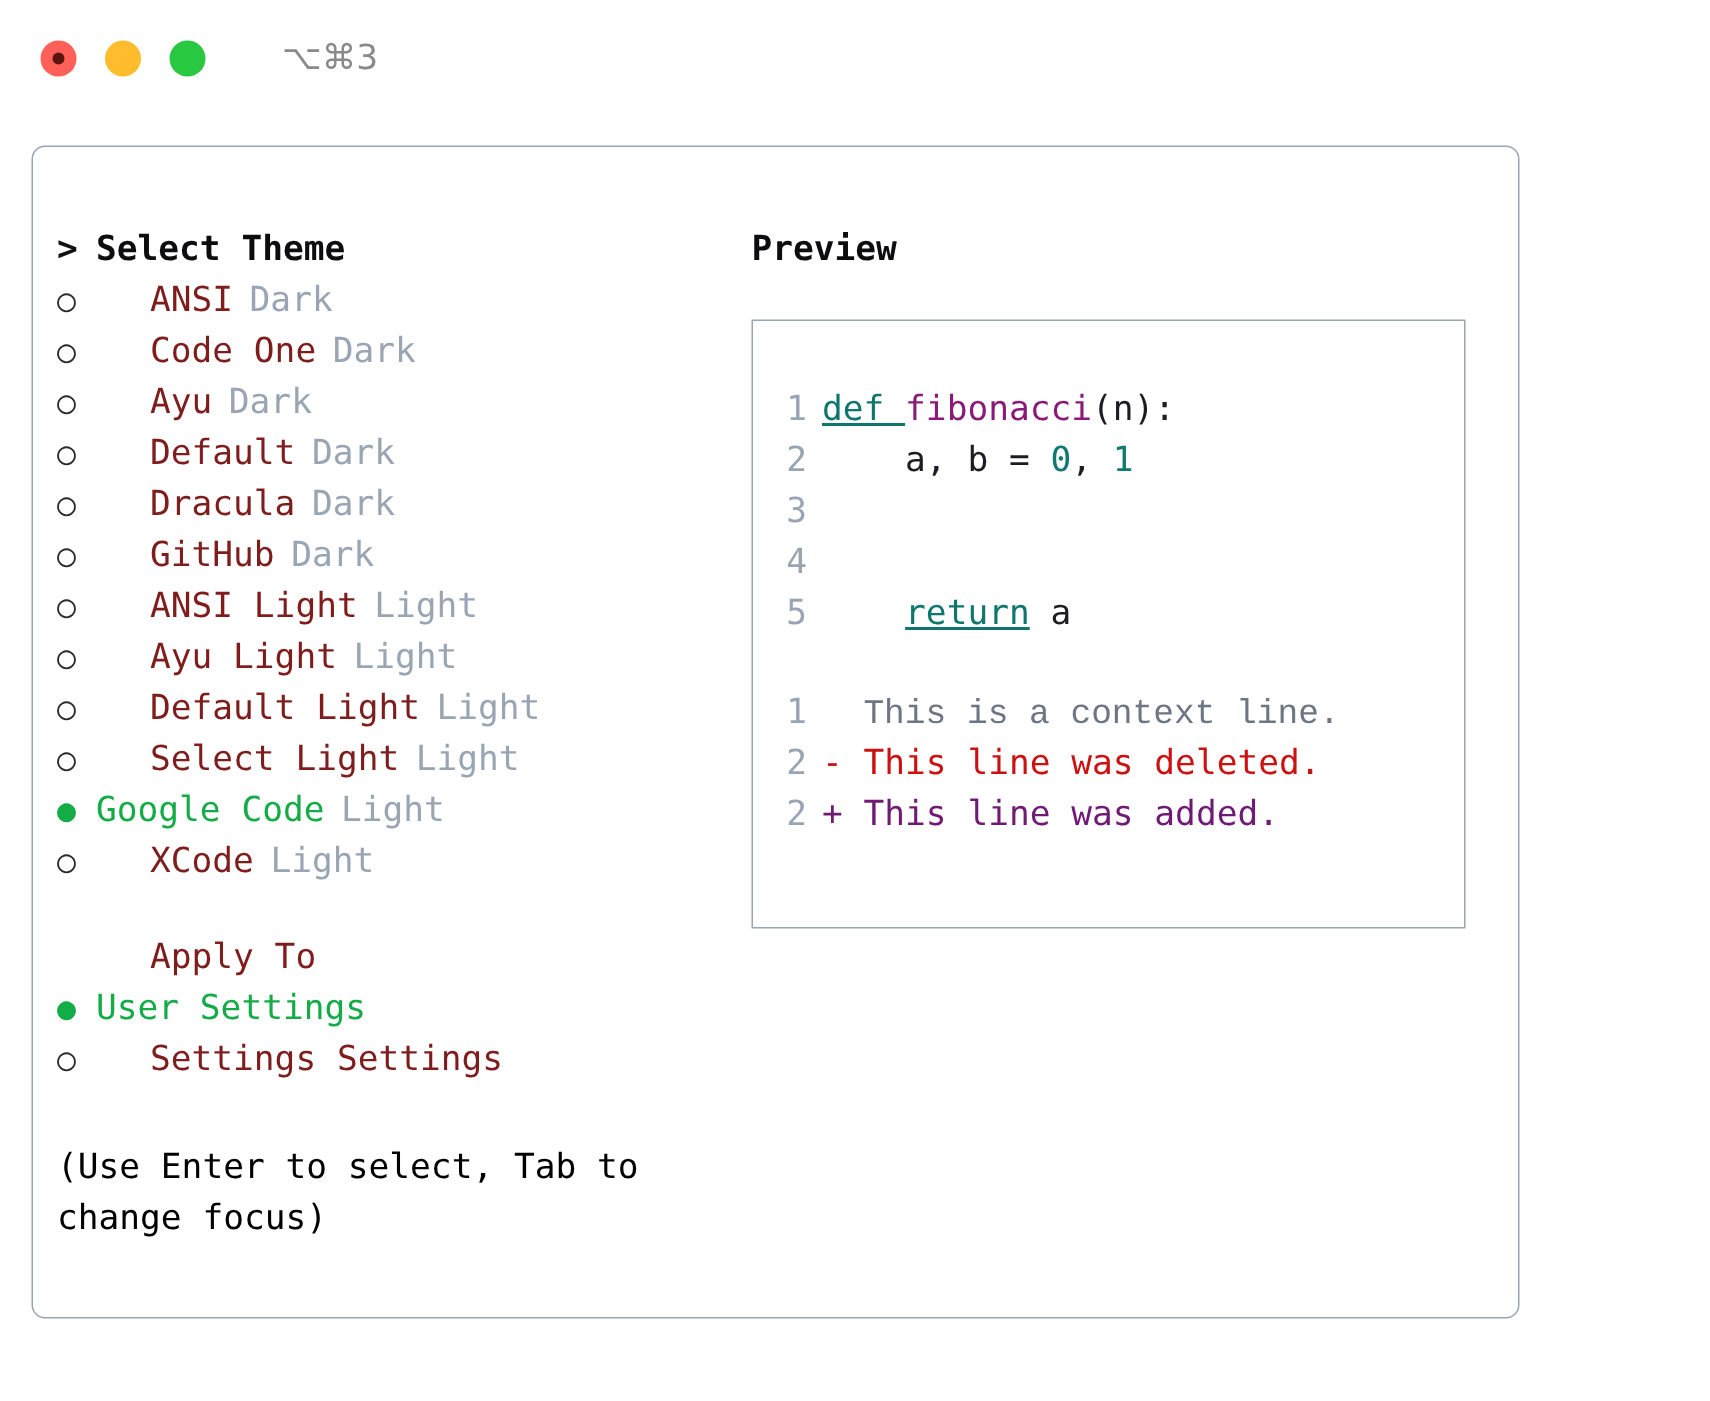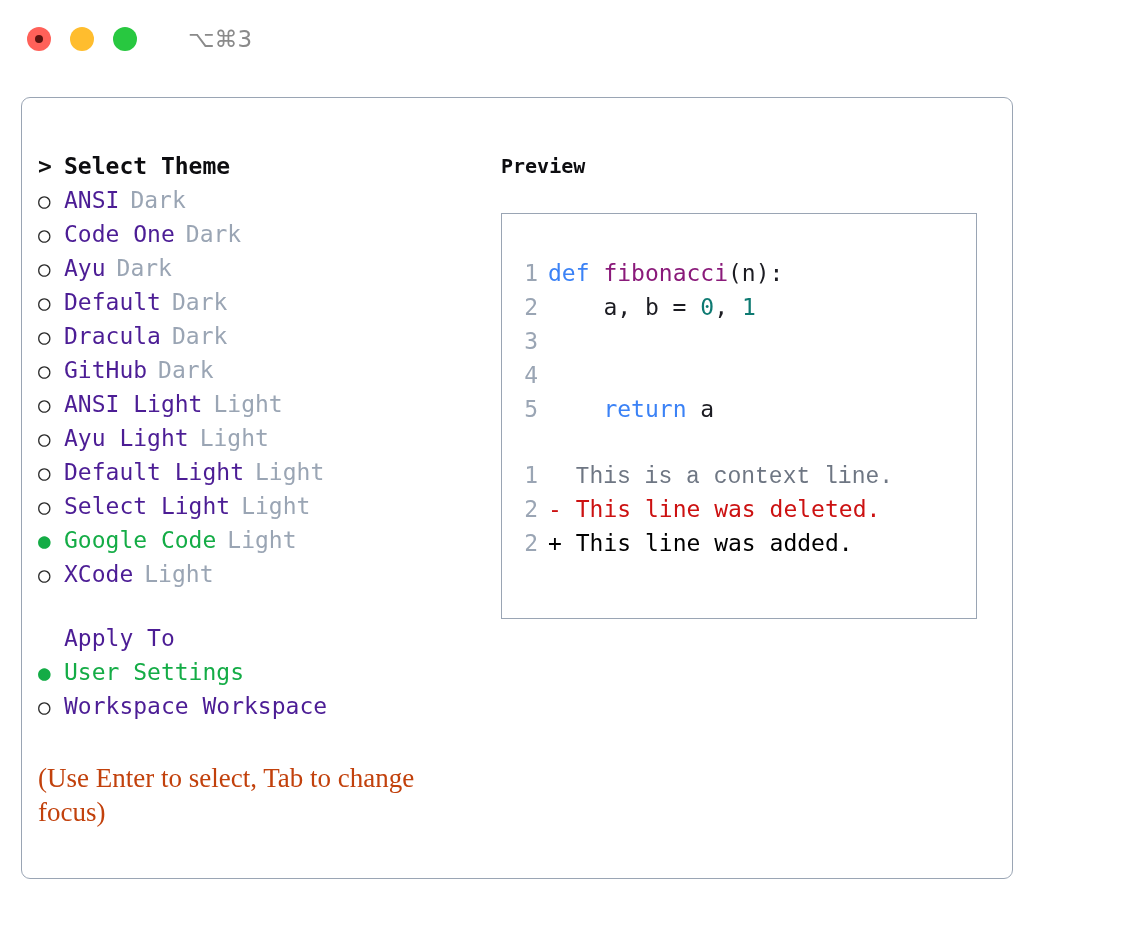--- a/index.html
+++ b/index.html
@@ -102,47 +102,46 @@
     font-size: 21px;
   }
   .marker-none { color: transparent; }
   .marker-sel  { color: #14ac46; font-size: 21px; }
   .marker-caret {
     color: #111111;
     font-weight: bold;
     font-size: 23px;
   }
 
-  .label-main   { color: #4c1d95; }
+  .label-main   { color: #7f1d1d; margin-left: 36px; }
   .label-strong { color: #0d0d10; font-weight: bold; text-align: center; }
   .label-sel    { color: #14ac46; }
   .label-tag    { color: #9aa5b4; margin-left: 11px; }
 
   .spacer-sm { height: 30px; }
 
   .hint {
     position: absolute;
     left: 16px;
     top: 663px;
     width: 400px;
-    color: #c2410c;
-    font-size: 27px;
+    color: #000000;
+    font-size: 23px;
     line-height: 34px;
-    font-family: Liberation Serif, serif;
   }
 
   
   .right-col {
     position: absolute;
     left: 479px;
     top: 51px;
     width: 490px;
   }
   .preview-title {
-    font-size: 20px;
+    font-size: 23px;
     font-weight: bold;
     color: #0d0d10;
     line-height: 34px;
     margin: 0 0 30px 0;
   }
   .preview-box {
     width: 476px;
     height: 406px;
     border: 1.5px solid #9aa5b4;
     box-sizing: border-box;
@@ -168,27 +167,27 @@
     display: inline-block;
     width: 26px;
     flex: 0 0 26px;
     text-align: right;
     color: #9aa5b4;
     margin-right: 10px;
   }
   .code-text { white-space: pre; }
 
   
-  .tk-kw   { color: #3b82f6; }
+  .tk-kw   { color: #0f766e; text-decoration: underline; }
   .tk-fn   { color: #8a1a7a; text-align: center; }
   .tk-num  { color: #0e7a72; }
   .tk-pl   { color: #1c1c22; }
   .tk-ctx  { color: #6e7683; font-family: Liberation Mono, monospace; }
   .tk-del  { color: #cc1111; }
-  .tk-add  { color: #000000; }
+  .tk-add  { color: #701a75; }
 
   .diff-gap { height: 32px; }
 </style>
 </head>
 <body>
 
 <div class="titlebar">
   <div class="traffic-lights">
     <span class="dot dot-red"></span>
     <span class="dot dot-yellow"></span>
@@ -277,21 +276,21 @@
         <span class="label-main">Apply To</span>
       </div>
 
       <div id="apply-items">
           <div class="row">
             <span class="marker marker-sel">●</span>
             <span class="label-sel">User Settings</span>
           </div>
           <div class="row">
             <span class="marker ">○</span>
-            <span class="label-main">Workspace Workspace</span>
+            <span class="label-main">Settings Settings</span>
           </div>
         </div>
     </div>
 
     <div class="hint">(Use Enter to select, Tab to change focus)</div>
 
     <div class="right-col">
       <div class="preview-title">Preview</div>
 
       <div class="preview-box">

